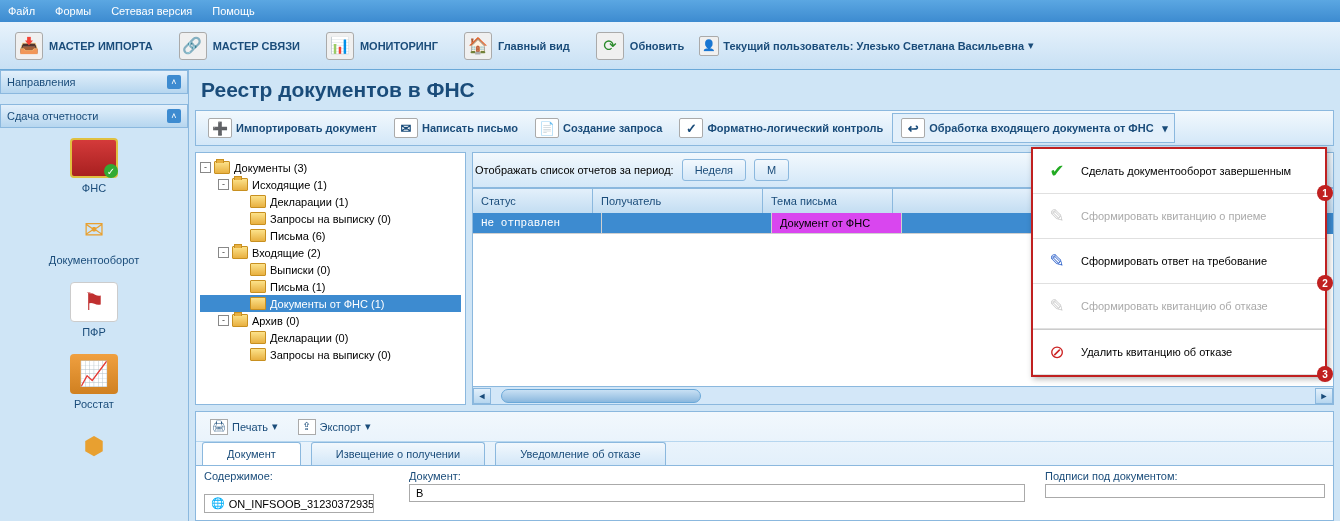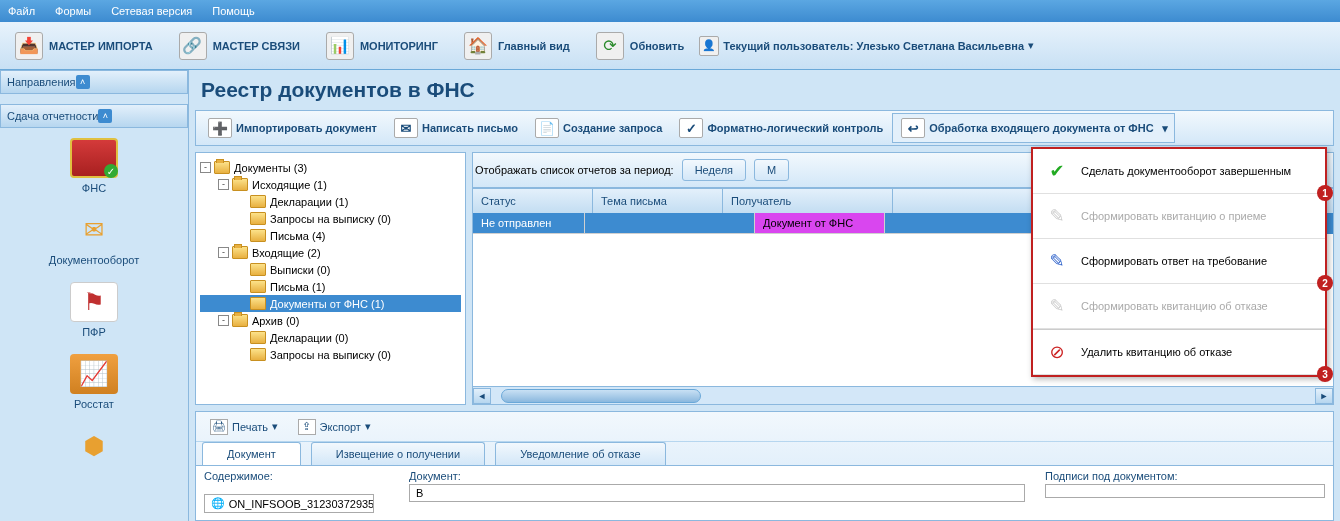--- a/index.html
+++ b/index.html
@@ -11,21 +11,21 @@
 .toolbar { height: 48px; background: linear-gradient(to bottom, #e8f3fc, #c8e0f4); display: flex; align-items: center; padding: 0 4px; border-bottom: 1px solid #6aa8d8; }
 .tbtn { display: flex; align-items: center; padding: 4px 10px; margin-right: 4px; cursor: pointer; border: 1px solid transparent; border-radius: 3px; }
 .tbtn .ic { width: 28px; height: 28px; margin-right: 6px; background: #f0f0f0; border: 1px solid #aaa; border-radius: 3px; display: flex; align-items: center; justify-content: center; font-size: 16px; }
 .tbtn b { font-weight: bold; color: #1a4c7a; }
 .usr { display: flex; align-items: center; gap: 4px; color: #1a4c7a; }
 .usr .ic2 { width: 20px; height: 20px; background: #f0f0f0; border: 1px solid #aaa; border-radius: 2px; display: flex; align-items: center; justify-content: center; }
 
 .main { display: flex; height: 451px; }
 
 .sidebar { width: 189px; background: #cfe5f6; border-right: 1px solid #8bb8de; display: flex; flex-direction: column; }
-.panel-header { height: 24px; background: linear-gradient(to bottom, #e3f0fb, #b6d6ef); border: 1px solid #8bb8de; display: flex; align-items: center; justify-content: flex-start; padding: 0 6px; color: #1a4c7a; cursor: pointer; }
+.panel-header { height: 24px; background: linear-gradient(to bottom, #e3f0fb, #b6d6ef); border: 1px solid #8bb8de; display: flex; align-items: center; justify-content: space-between; padding: 0 6px; color: #1a4c7a; cursor: pointer; }
 .chevron { width: 14px; height: 14px; background: #3d8bd0; color: #fff; display: flex; align-items: center; justify-content: center; border-radius: 2px; font-size: 9px; }
 .sidebar-items { flex: 1; display: flex; flex-direction: column; align-items: center; padding-top: 10px; overflow: hidden; }
 .nav-item { width: 100%; text-align: center; margin-bottom: 16px; cursor: pointer; color: #1a4c7a; }
 .nav-item .nic { width: 48px; height: 40px; margin: 0 auto 4px; border-radius: 4px; display: flex; align-items: center; justify-content: center; font-size: 24px; }
 .i-fns { background: linear-gradient(#d43a3a,#a82020); color:#fff; position:relative; border:2px solid #e0c040;}
 .i-fns::after{content:"✓"; position:absolute; bottom:-2px; right:-2px; background:#3a3; color:#fff; width:14px;height:14px; border-radius:50%; font-size:10px; display:flex;align-items:center;justify-content:center;}
 .i-doc { color: #e8a030; }
 .i-pfr { background:#fff; color:#c03030; border:1px solid #ccc; }
 .i-ros { background: linear-gradient(#f0a040,#d08020); color:#fff; }
 .i-fss { color: #e8a030; }
@@ -220,21 +220,21 @@
             <div class="tree-node">
               <span class="indent" style="width: 36px;"></span>
               <span style="width: 14px; display: inline-block;"></span>
               <span class="fld"></span>
               <span>Запросы на выписку (0)</span>
             </div>
             <div class="tree-node">
               <span class="indent" style="width: 36px;"></span>
               <span style="width: 14px; display: inline-block;"></span>
               <span class="fld"></span>
-              <span>Письма (4)</span>
+              <span>Письма (6)</span>
             </div>
             <div class="tree-node">
               <span class="indent" style="width: 18px;"></span>
               <span class="exp">-</span>
               <span class="fld open"></span>
               <span>Входящие (2)</span>
             </div>
             <div class="tree-node">
               <span class="indent" style="width: 36px;"></span>
               <span style="width: 14px; display: inline-block;"></span>
@@ -276,29 +276,29 @@
 
       <div class="grid-panel">
         <div class="filter-bar">
           <span>Отображать список отчетов за период:</span>
           <div class="fbtn">Неделя</div>
           <div class="fbtn">М</div>
         </div>
         <div class="grid">
           <div class="grid-head" id="grid-head">
               <div class="gh" style="width: 120px;">Статус</div>
+              <div class="gh" style="width: 170px;">Получатель</div>
               <div class="gh" style="width: 130px;">Тема письма</div>
-              <div class="gh" style="width: 170px;">Получатель</div>
               <div class="gh" style="width: 270px;"></div>
               <div class="gh" style="width: 50px;">ФНС</div>
               <div class="gh" style="width: 90px;">Дата получен</div>
             </div>
           <div class="grid-body">
             <div class="grid-row sel" id="grid-row">
-                <div class="gc" style="width: 112px;">Не отправлен</div>
+                <div class="gc" style="width: 129px; font-family: Liberation Mono, monospace;">Не отправлен</div>
                 <div class="gc" style="width: 170px;"></div>
                 <div class="gc" style="width: 130px; background: #d946ef; color: rgb(0, 0, 0);">Документ от ФНС</div>
                 <div class="gc" style="width: 270px;"></div>
                 <div class="gc" style="width: 50px; background: rgb(255, 255, 255); color: rgb(0, 0, 0);">23</div>
                 <div class="gc" style="width: 90px; background: rgb(255, 255, 255); color: rgb(0, 0, 0);">14.12.2015</div>
               </div>
           </div>
           <div class="grid-scrollbar">
             <div class="sb-btn">◄</div>
             <div class="sb-track">

